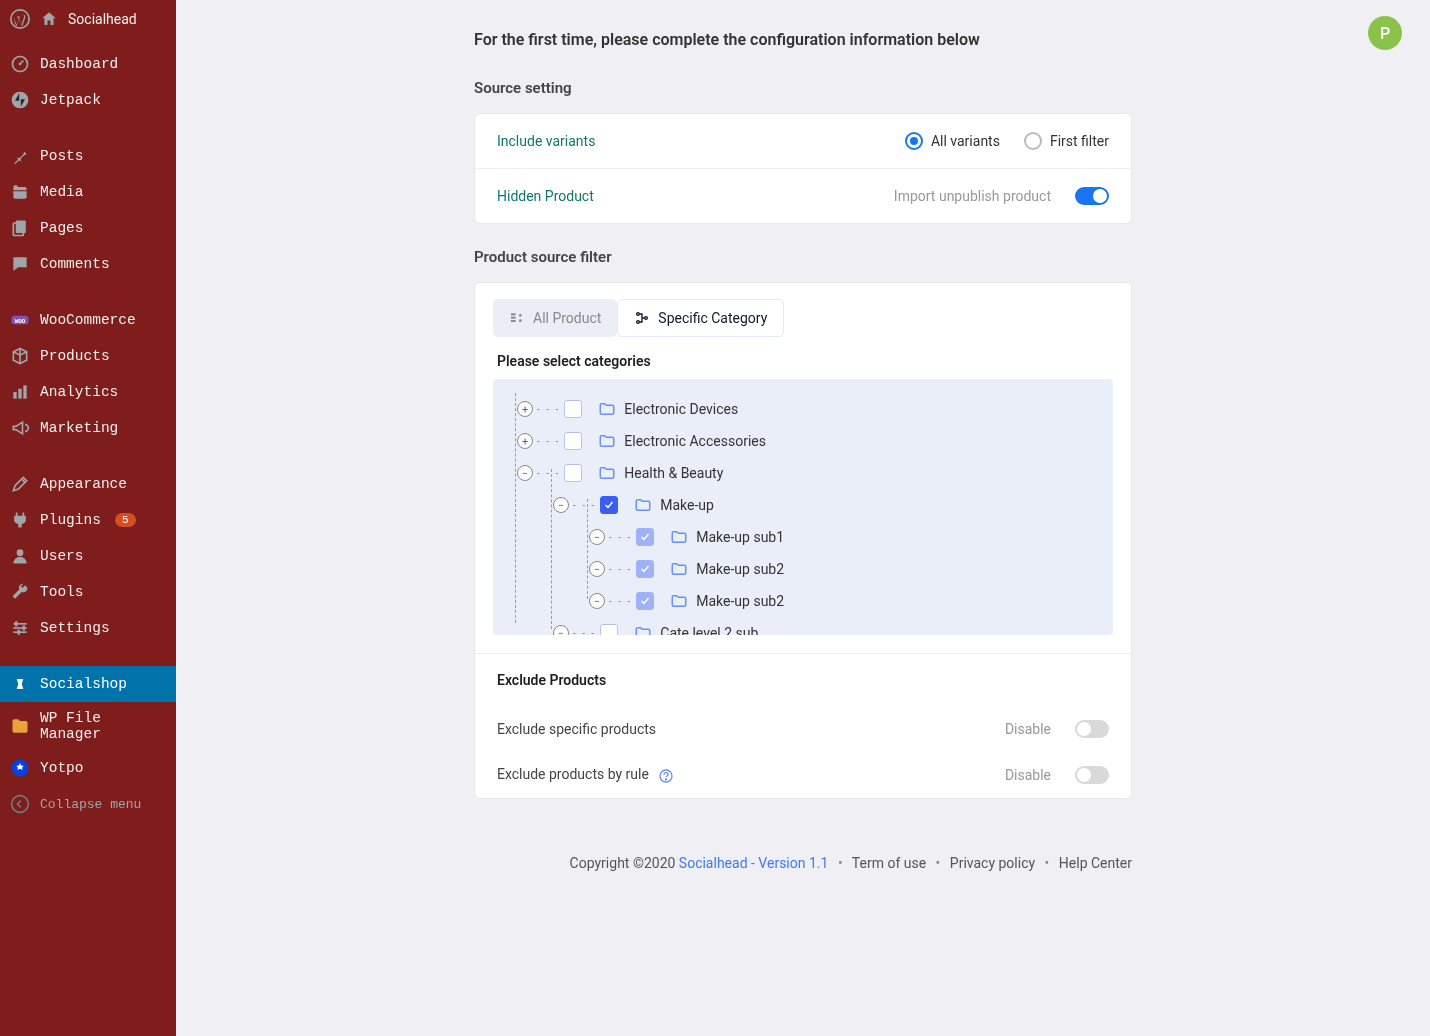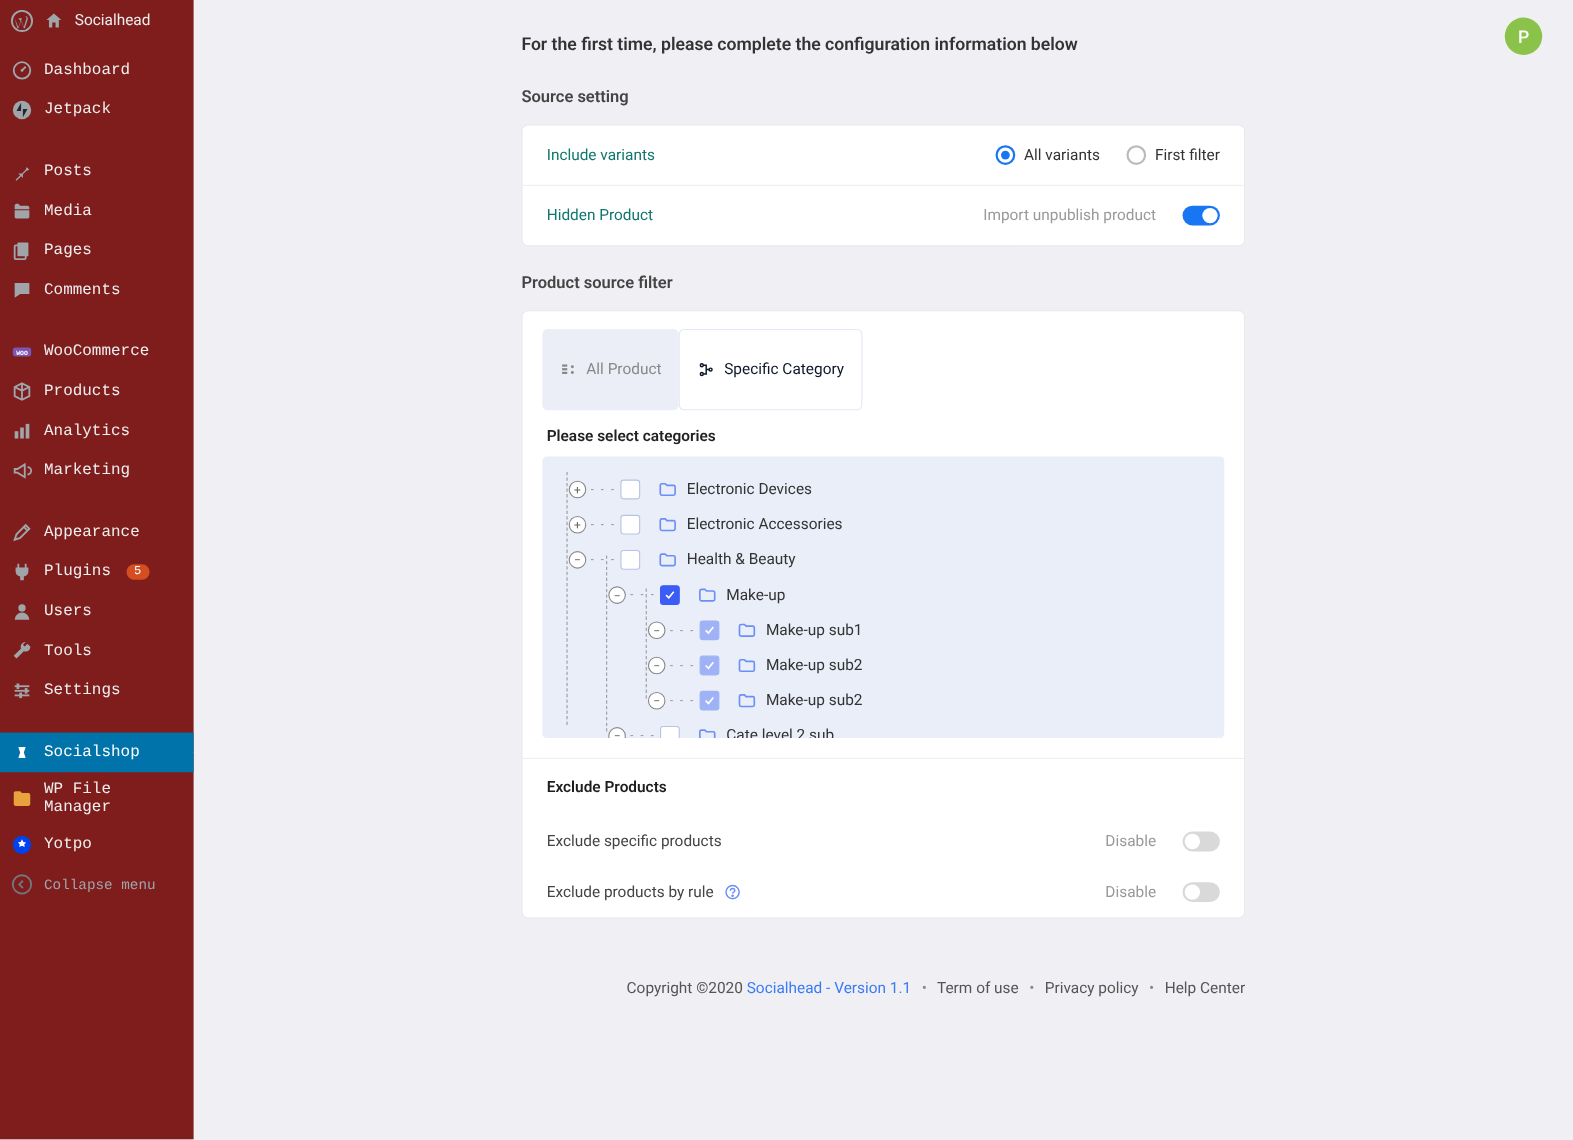--- a/index.html
+++ b/index.html
@@ -48,21 +48,21 @@
 .toggle-text { font-size: 14px; color: #999; }
 .toggle { width: 34px; height: 18px; border-radius: 10px; background: #d9d9d9; position: relative; cursor: pointer; }
 .toggle .knob { width: 14px; height: 14px; background: #fff; border-radius: 50%; position: absolute; top: 2px; left: 2px; }
 .toggle.on { background: #1876f2; }
 .toggle.on .knob { left: 18px; }
 
 .section-gap { height: 24px; }
 
 
 .tabs { display: flex; padding: 16px 18px 0; gap: 0; }
-.tab { display: flex; align-items: center; gap: 8px; padding: 28px 16px; border-radius: 5px; font-size: 14px; cursor: pointer; color: #888; background: #ebeef7; }
+.tab { display: flex; align-items: center; gap: 8px; padding: 10px 16px; border-radius: 5px; font-size: 14px; cursor: pointer; color: #888; background: #ebeef7; }
 .tab .tab-icon { width: 16px; height: 16px; }
 .tab.active { background: #fff; border: 1px solid #e2e8f5; color: #0f172a; position: relative; z-index: 1; }
 
 
 .cat-instruction { padding: 16px 22px 10px; font-weight: 600; font-size: 14px; color: #222; }
 .tree-container { background: #e9eef9; margin: 0 18px 18px; border-radius: 4px; padding: 14px 10px 0; height: 256px; overflow: hidden; position: relative; }
 
 .tree-row { display: flex; align-items: center; height: 32px; font-size: 14px; color: #333; position: relative; }
 .expander { width: 16px; height: 16px; border: 1.5px solid #888; border-radius: 50%; background: #fff; display: flex; align-items: center; justify-content: center; font-size: 11px; line-height: 1; color: #666; cursor: pointer; flex-shrink: 0; position: relative; z-index: 2; }
 .dots { color: #888; letter-spacing: 2px; margin: 0 4px; font-size: 10px; }

